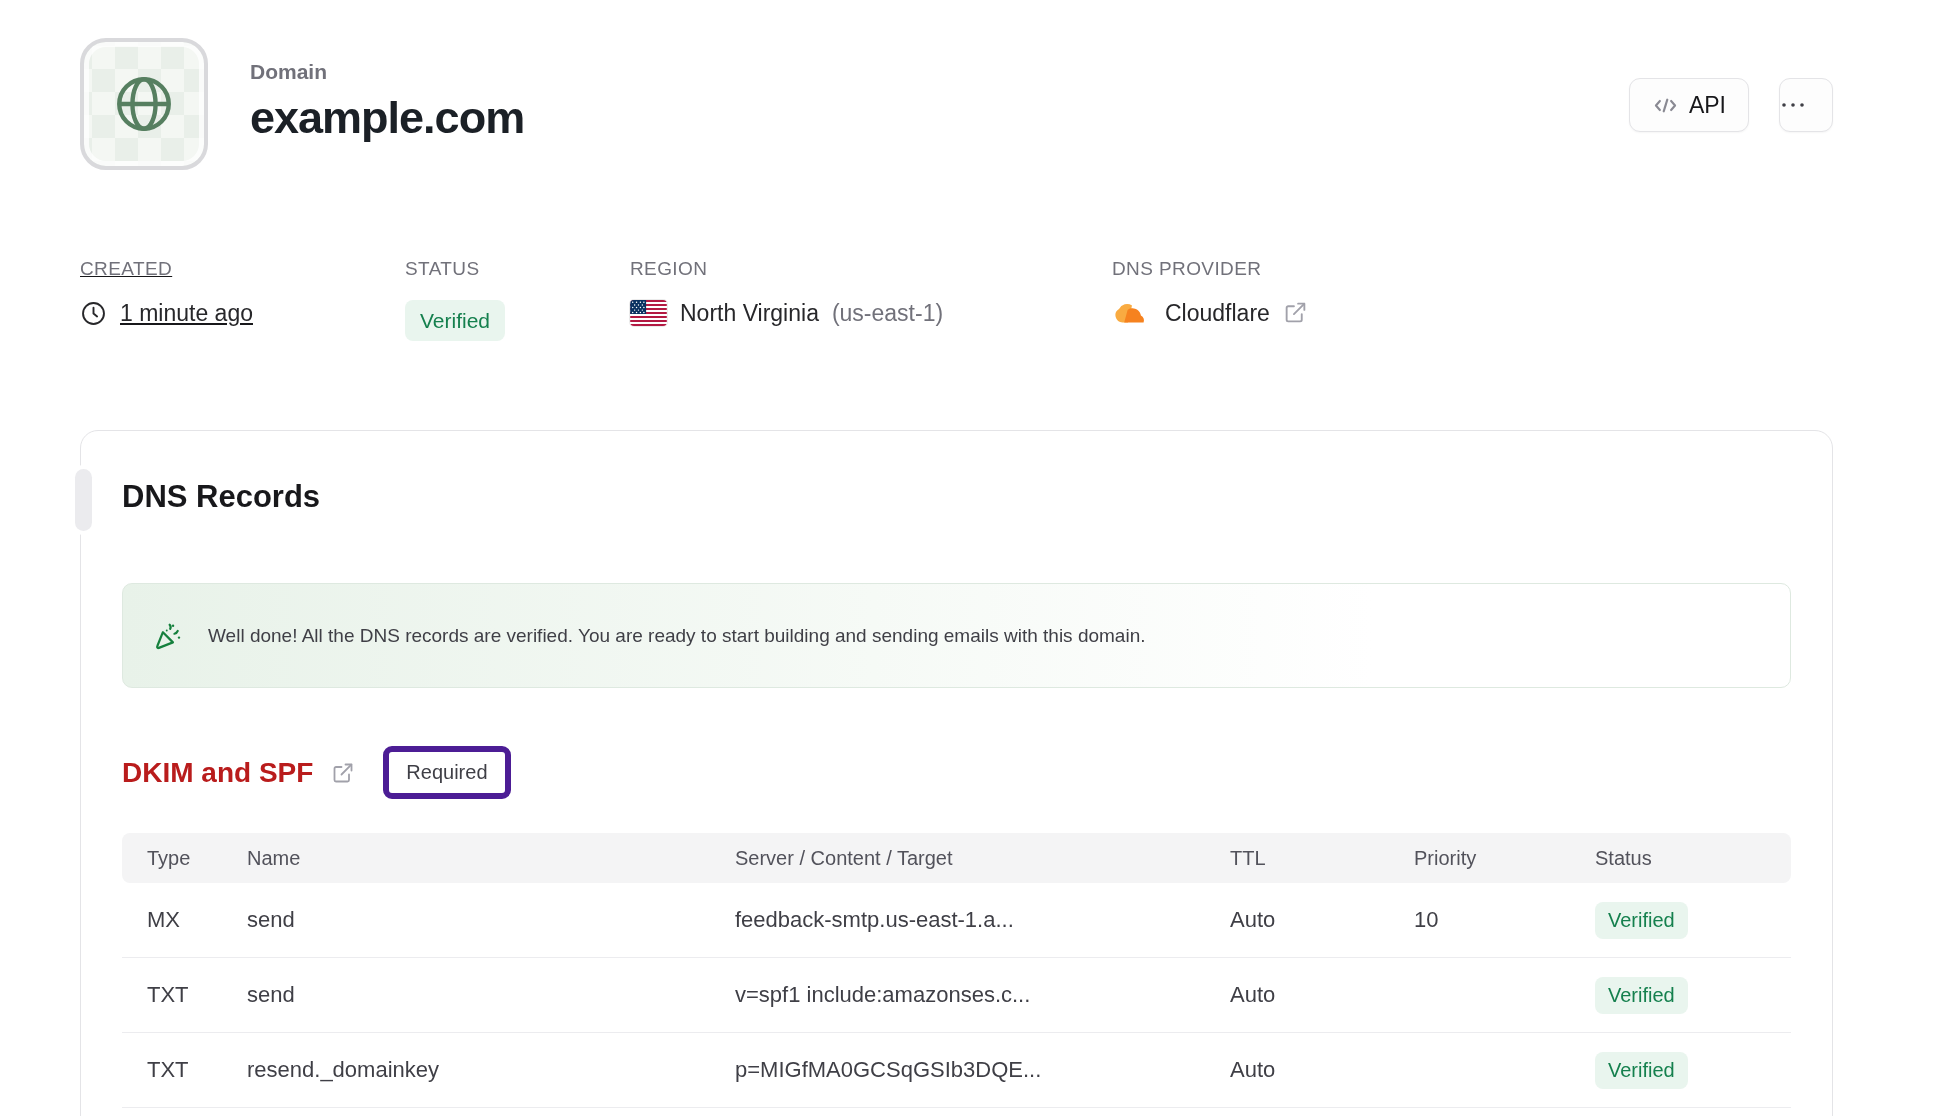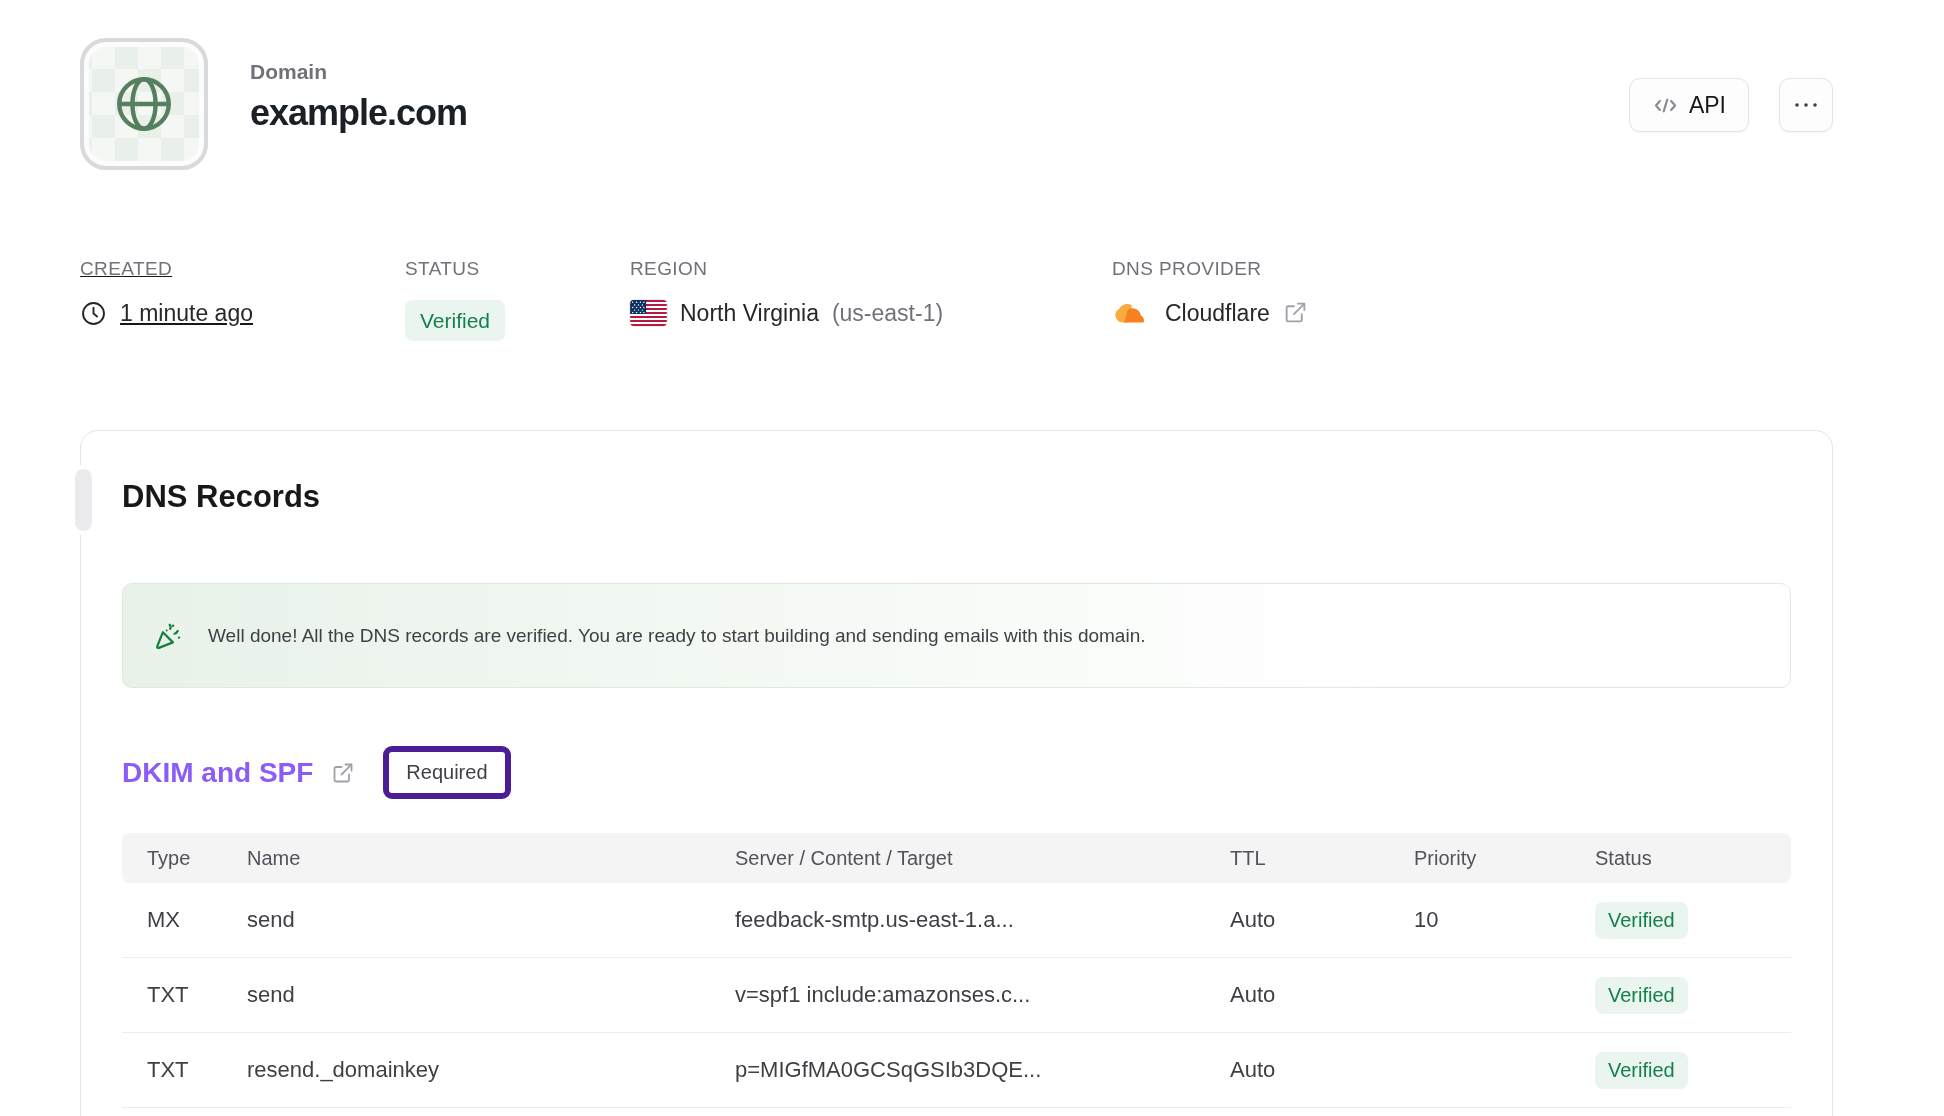--- a/index.html
+++ b/index.html
@@ -10,23 +10,23 @@
   
   .header { display:flex; align-items:flex-start; }
   .tile { width:128px; height:132px; border-radius:26px; border:4px solid #d9d9dc;
           background-color:#f3f6f2;
           background-image:conic-gradient(#e9efe9 90deg,#f4f7f3 90deg 180deg,#e9efe9 180deg 270deg,#f4f7f3 270deg);
           background-size:46px 46px; background-position:8px 4px;
           box-shadow:inset 0 0 0 5px rgba(255,255,255,.75);
           display:flex; align-items:center; justify-content:center; }
   .head-text { margin-left:42px; padding-top:22px; }
   .kicker { font-size:21px; font-weight:600; color:#71717a; }
-  .title { font-size:36px; font-weight:700; color:#1b2026; letter-spacing:-1px; margin-top:8px; }
+  .title { font-size:45px; font-weight:700; color:#1b2026; letter-spacing:-1px; margin-top:8px; }
   .head-actions { margin-left:auto; display:flex; gap:30px; padding-top:40px; }
-  .btn { display:flex; align-items:center; justify-content:center; gap:10px;
+  .btn { display:flex; align-items:center; gap:10px;
          height:54px; border:1px solid #e4e4e7; border-radius:11px; background:#fdfdfd;
          box-shadow:0 1px 2px rgba(0,0,0,.04); font-size:23px; color:#18181b; cursor:pointer; }
   .btn-api { padding:0 22px; }
   .btn-dots { width:54px; }
 
   
   .meta { display:flex; margin-top:88px; }
   .meta-col.c1 { width:325px;text-decoration:underline; } .meta-col.c2 { width:225px; } .meta-col.c3 { width:482px; }
   .meta-label { font-size:19px; color:#71717a; letter-spacing:.4px; }
   .meta-value { margin-top:20px; display:flex; align-items:flex-start; gap:13px; font-size:23px; color:#27272a; height:46px; }
@@ -41,21 +41,21 @@
   .card-notch { position:absolute; left:-6px; top:38px; width:17px; height:62px; border-radius:9px;
                 background:#ebebee; box-shadow:0 0 0 4px #ffffff; }
   .card-title { font-size:31px; font-weight:700; color:#18181b; }
 
   .banner { margin-top:68px; height:105px; border:1px solid #dee9e0; border-radius:10px;
             display:flex; align-items:center; gap:22px; padding:0 30px;
             background:linear-gradient(90deg,#e8f2e9 0%,#f6faf6 45%,#ffffff 75%); }
   .banner-text { font-size:19px; color:#3f3f46; }
 
   .section-head { margin-top:58px; display:flex; align-items:center; gap:18px; }
-  .section-title { font-size:28px; font-weight:700; color:#8b5cf6; }
+  .section-title { font-size:28px; font-weight:700; color:#b91c1c; }
   .badge-required { margin-left:10px; border:6px solid #4c1d95; border-radius:9px; padding:9px 17px;
                     font-size:20px; color:#3f3f46; background:#fff; }
 
   
   .table { margin-top:34px; width:100%; }
   .trow { display:flex; align-items:center; }
   .thead { background:#f4f4f5; border-radius:8px; height:50px; font-size:20px; color:#52525b; font-weight:500; }
   .tbody-row { height:75px; border-bottom:1px solid #ececef; font-size:22px; color:#3f3f46; }
   .cell { flex:0 0 auto; padding-right:10px; overflow:hidden; white-space:nowrap; }
   .col-type     { width:125px; padding-left:25px; }

